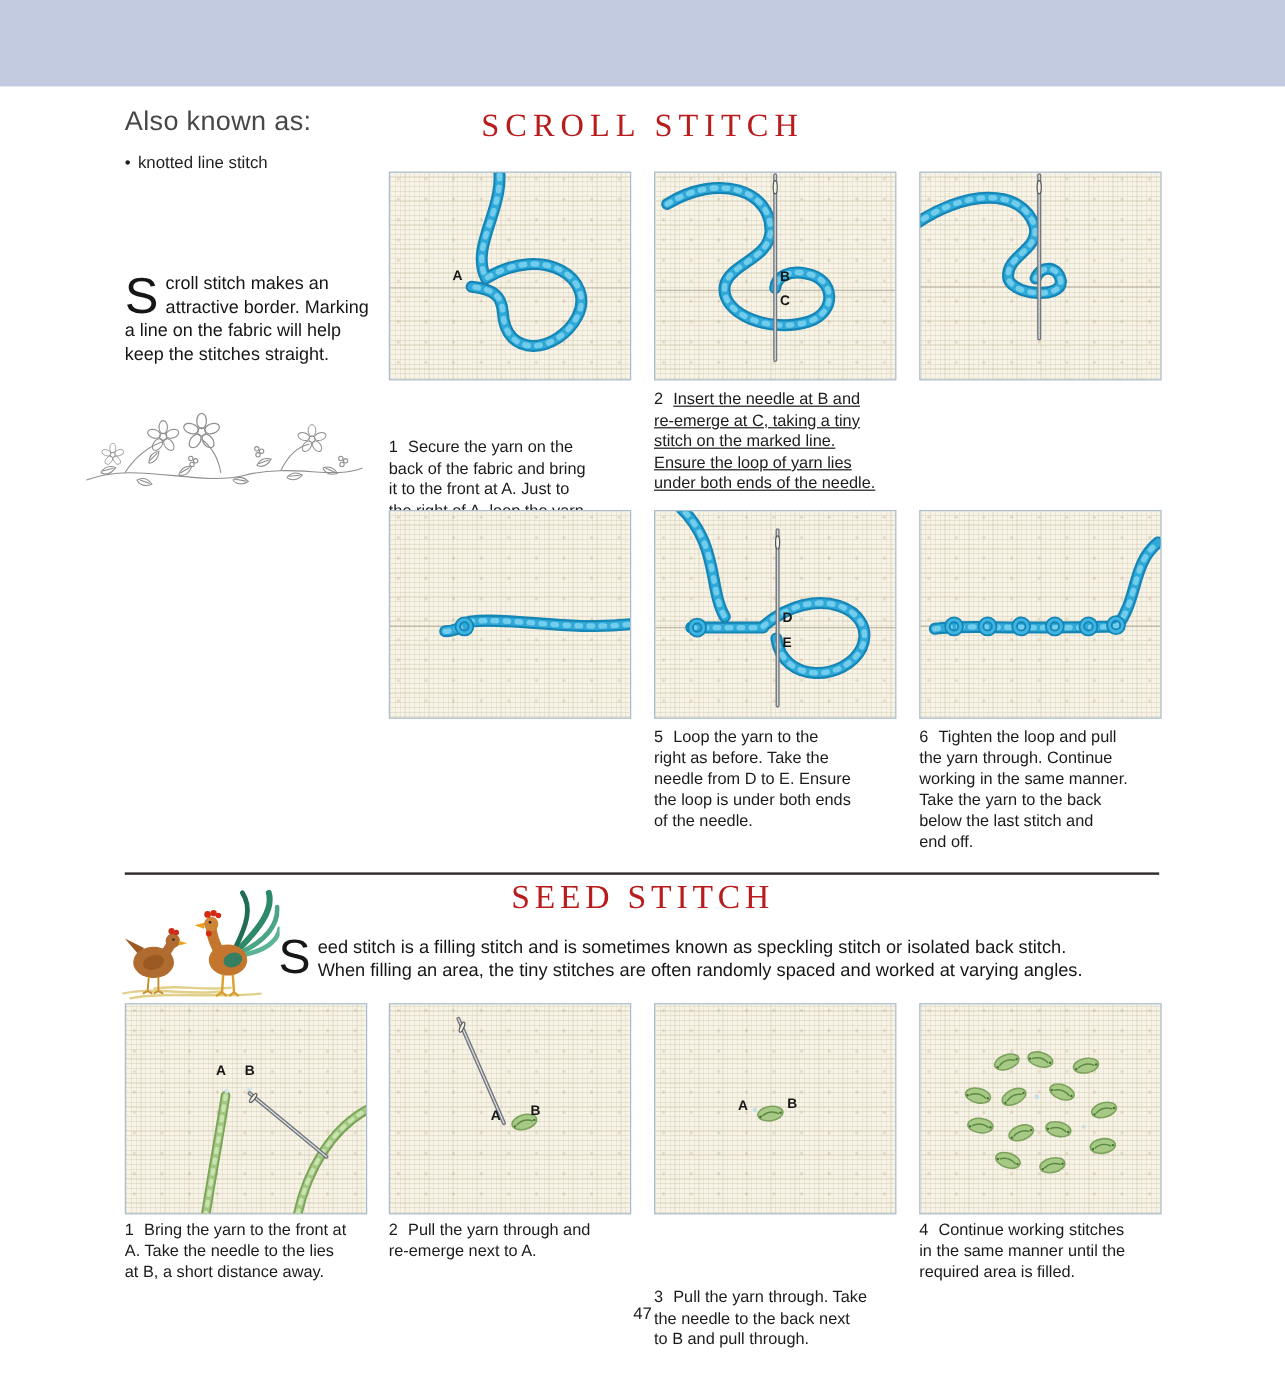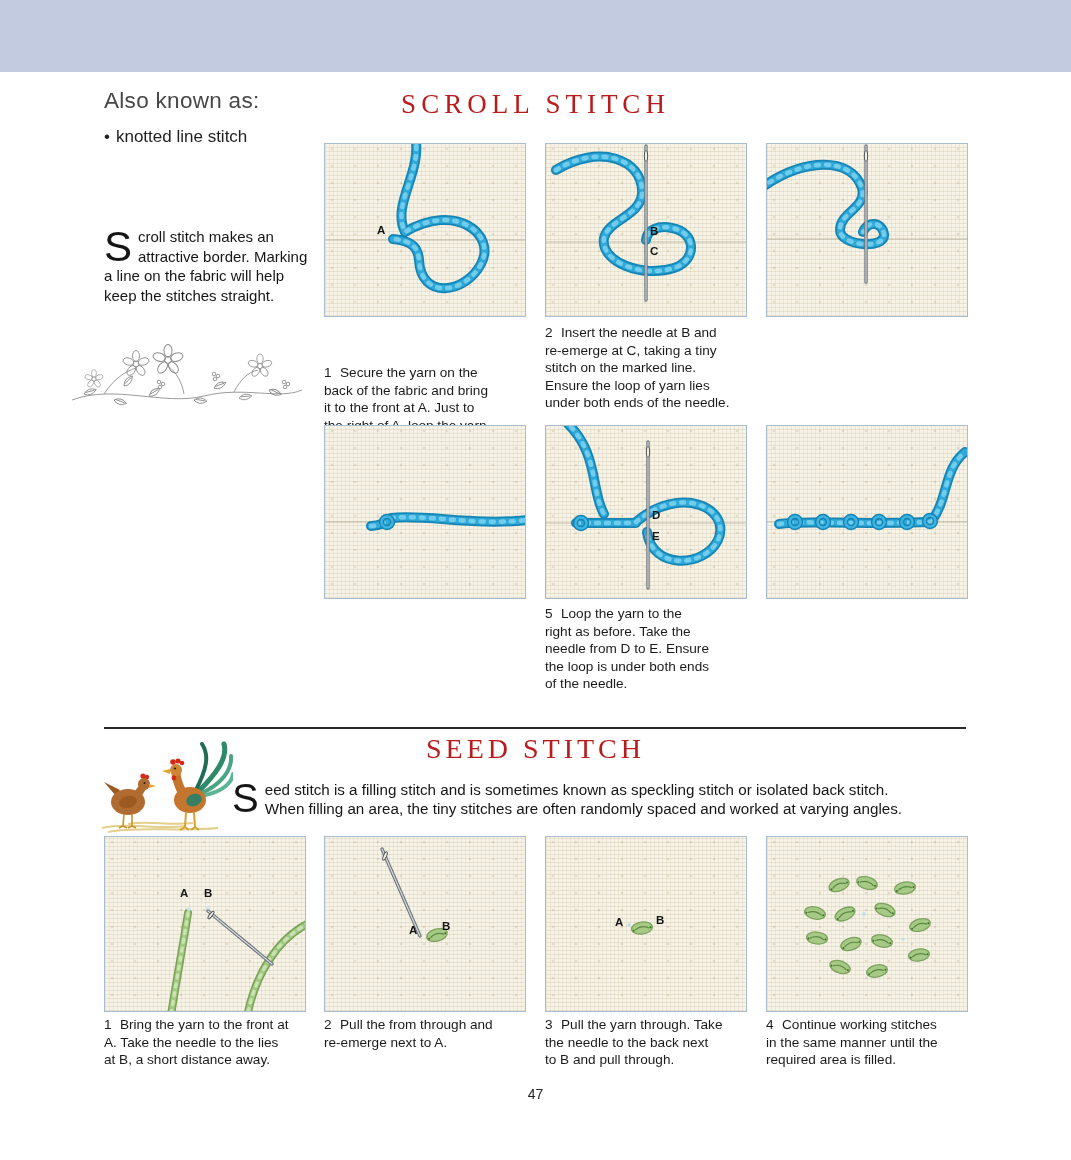--- a/index.html
+++ b/index.html
@@ -1,20 +1,20 @@
 <!DOCTYPE html>
 <html><head>
 <meta charset="utf-8">
 <style>
   html,body{margin:0;padding:0;background:#fff;}
   .page{position:relative;width:1071px;height:1160px;background:#ffffff;overflow:hidden;
         font-family:"Liberation Sans",sans-serif;color:#1c1c1c;}
   .topbar{position:absolute;left:0;top:0;width:1071px;height:72px;background:#c2cbdf;}
   .aka-heading{position:absolute;left:104px;top:88px;font-size:22.5px;color:#474747;letter-spacing:.3px;}
-  .aka-item{position:absolute;left:104px;top:127px;font-size:17px;color:#1f1f1f;}
+  .aka-item{position:absolute;left:104px;top:127px;font-size:14px;color:#1f1f1f;}
   .aka-item .bullet{margin-right:6px;}
   .section-title{position:absolute;left:0;width:1071px;text-align:center;
         font-family:"Liberation Serif",serif;color:#b91c1c;}
   .scroll-title{top:89px;font-size:27px;letter-spacing:5px;}
   .seed-title{top:733px;font-size:28px;letter-spacing:4px;}
   .intro{position:absolute;left:104px;top:227px;width:205px;font-size:15px;line-height:19.5px;color:#161616;}
   .dropcap{float:left;font-size:42px;line-height:33px;margin:3px 6px 0 0;color:#161616;}
   .lines{white-space:pre-line;text-align:right;}
   .floral{position:absolute;left:64px;top:324px;}
   .sk{fill:none;stroke:#8e8e8e;stroke-width:.9;}
@@ -154,21 +154,21 @@
     </svg>
   </div>
 
   <div class="caption" style="left:324px;top:324px;margin-top:40px;">
     <span class="num">1</span><span class="lines">Secure the yarn on the
 back of the fabric and bring
 it to the front at A. Just to
 the right of A, loop the yarn
 in a clockwise direction.</span>
   </div>
-  <div class="caption" style="left:545px;top:324px;">
+  <div class="caption" style="left:545px;top:324px;text-decoration:underline;">
     <span class="num">2</span><span class="lines">Insert the needle at B and
 re-emerge at C, taking a tiny
 stitch on the marked line.
 Ensure the loop of yarn lies
 under both ends of the needle.</span>
   </div>
 
   <div class="photo" style="left:324px;top:425px;">
     <svg width="200" height="172" viewBox="0 0 200 172">
       <line class="mline" x1="0" y1="96" x2="200" y2="96"></line>
@@ -227,20 +227,28 @@
       </g>
     </svg>
   </div>
 
   <div class="caption" style="left:545px;top:605px;">
     <span class="num">5</span><span class="lines">Loop the yarn to the
 right as before. Take the
 needle from D to E. Ensure
 the loop is under both ends
 of the needle.</span>
+  </div>
+  <div class="caption" style="left:766px;top:605px;">
+    <span class="num">6</span><span class="lines">Tighten the loop and pull
+the yarn through. Continue
+working in the same manner.
+Take the yarn to the back
+below the last stitch and
+end off.</span>
   </div>
 
   <div class="divider"></div>
   <div class="section-title seed-title">SEED STITCH</div>
 
   <svg class="rooster" width="135" height="95" viewBox="0 0 135 95">
     <path class="straw" d="M4 88 C30 82 60 90 88 86 M10 92 C40 86 80 92 120 88 M30 84 C50 80 70 86 95 83"></path>
     <g>
       <path d="M18 56 L6 42 L22 50 Z" fill="#9a5a22"></path>
       <ellipse cx="30" cy="62" rx="17" ry="13" fill="#b06c30"></ellipse>
@@ -344,24 +352,24 @@
         <circle cx="136" cy="102" r="1.6" fill="#bfe0ec"></circle>
     </svg>
   </div>
 
   <div class="caption" style="left:104px;top:1016px;">
     <span class="num">1</span><span class="lines">Bring the yarn to the front at
 A. Take the needle to the lies
 at B, a short distance away.</span>
   </div>
   <div class="caption" style="left:324px;top:1016px;">
-    <span class="num">2</span><span class="lines">Pull the from through and
+    <span class="num">2</span><span class="lines">Pull the yarn through and
 re-emerge next to A.</span>
   </div>
-  <div class="caption" style="left:545px;top:1016px;">
+  <div class="caption" style="left:545px;top:1072px;">
     <span class="num">3</span><span class="lines">Pull the yarn through. Take
 the needle to the back next
 to B and pull through.</span>
   </div>
   <div class="caption" style="left:766px;top:1016px;">
     <span class="num">4</span><span class="lines">Continue working stitches
 in the same manner until the
 required area is filled.</span>
   </div>
 

